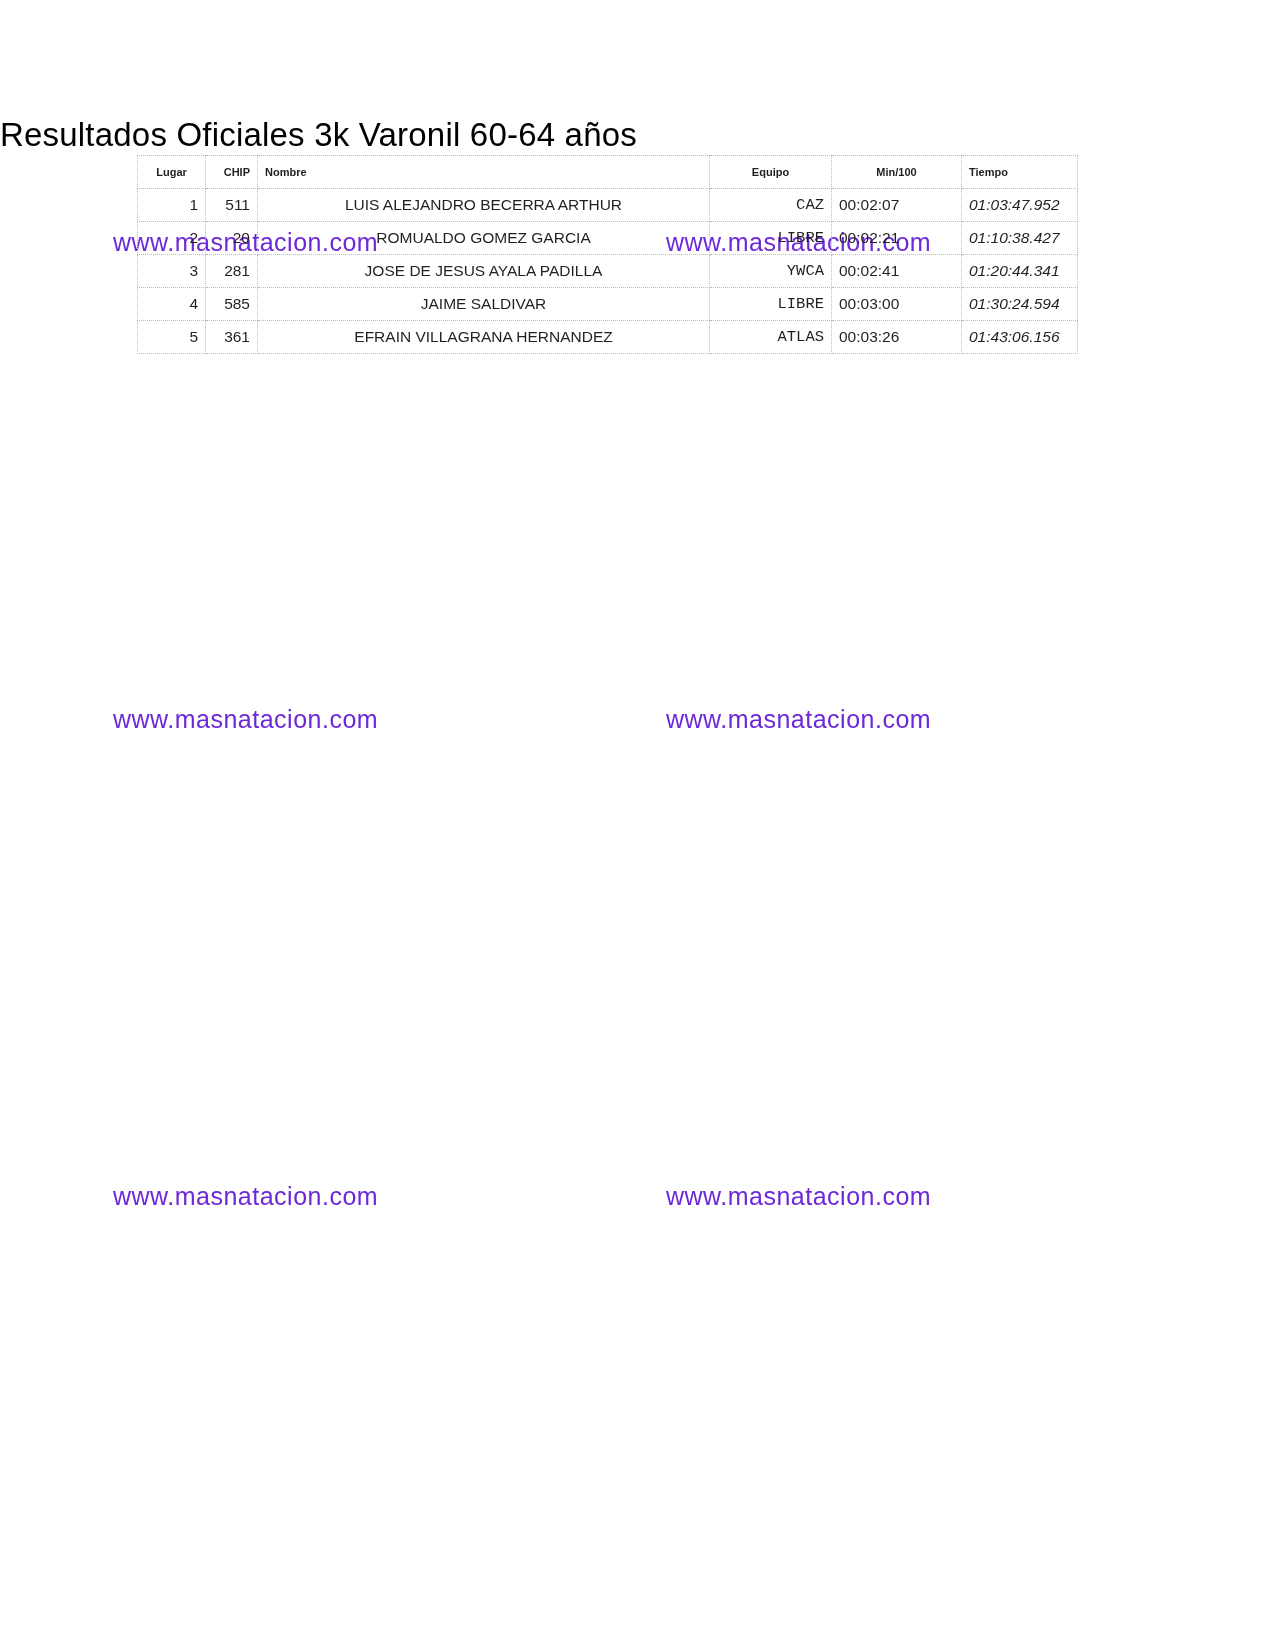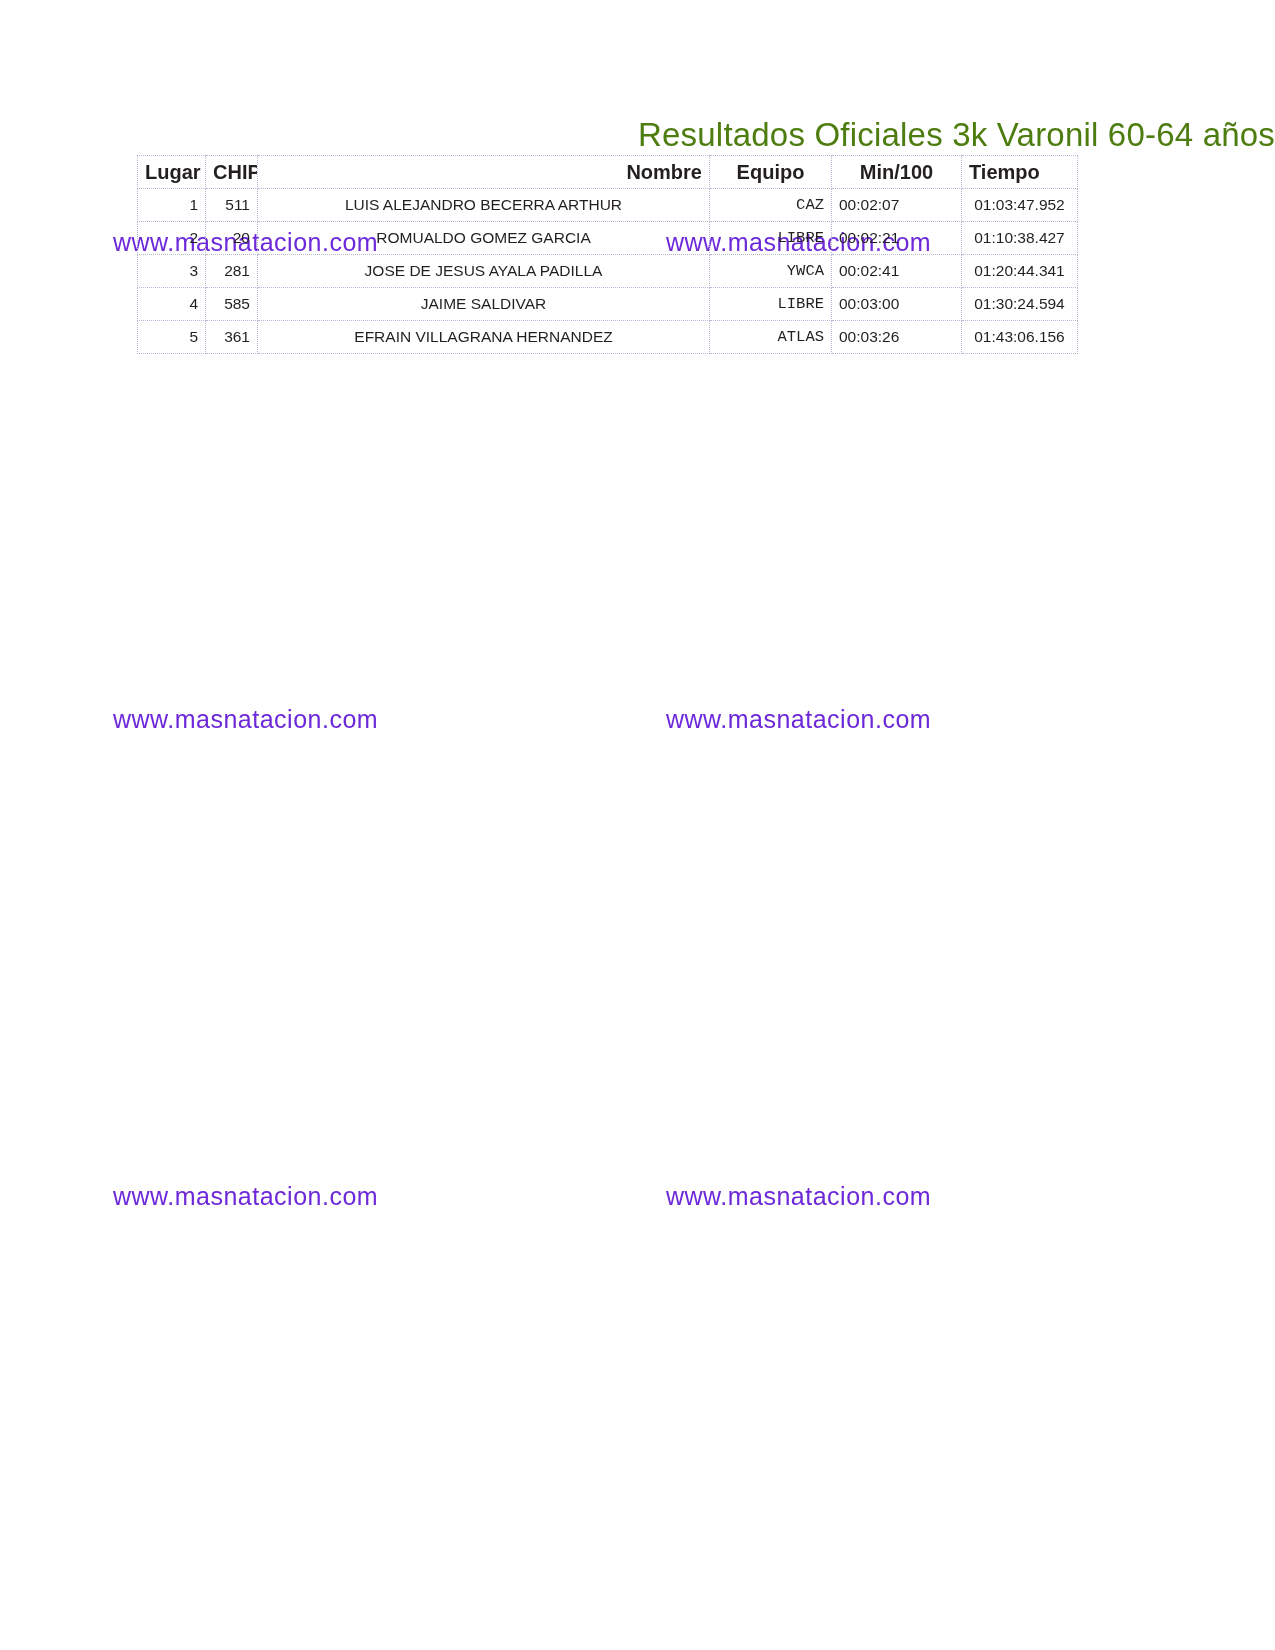--- a/index.html
+++ b/index.html
@@ -39,24 +39,24 @@
   .wm-4 { left: 666px; top: 705px; }
   .wm-5 { left: 113px; top: 1182px; }
   .wm-6 { left: 666px; top: 1182px; }
 
   
   .doc-title {
     position: absolute;
     left: 0;
     top: 94px;
     width: 1275px;
-    text-align: right;
+    text-align: left;
     font-size: 33px;
     font-weight: 400;
-    color: #4d7c0f;
+    color: #000000;
     letter-spacing: 0.2px;
   }
 
   
   .results-table-wrap {
     position: absolute;
     left: 137px;
     top: 155px;
     width: 940px;
   }
@@ -73,45 +73,45 @@
     padding: 0 7px;
     color: #231f20;
     font-weight: 400;
     vertical-align: middle;
     box-sizing: border-box;
     white-space: nowrap;
     overflow: hidden;
   }
   table.results thead th {
     font-weight: bold;
-    font-size: 20px;
+    font-size: 11px;
     height: 33px;
   }
 
   
   .col-lugar  { width: 68px; }
   .col-chip   { width: 52px; }
   .col-nombre { width: 452px; }
   .col-equipo { width: 122px; }
   .col-min    { width: 130px; }
   .col-tiempo { width: 116px; }
 
   .th-lugar  { text-align: center; }
   .th-chip   { text-align: right; }
-  .th-nombre { text-align: right; padding-left: 9px; margin-left: 20px; }
+  .th-nombre { text-align: left; padding-left: 9px; margin-left: 20px; }
   .th-equipo { text-align: center; }
   .th-min    { }
   .th-tiempo { text-align: left; }
 
   td.c-lugar  { text-align: right; padding-right: 14px; }
   td.c-chip   { text-align: right; padding-right: 6px; font-weight: bold; }
   td.c-nombre { text-align: center; padding-left: 9px; }
   td.c-equipo { text-align: right; padding-left: 9px; font-family: Liberation Mono, monospace; }
   td.c-min    { }
-  td.c-tiempo { text-align: center; font-weight: bold; }
+  td.c-tiempo { font-weight: bold; font-style: italic; }
 </style>
 </head>
 <body>
 
 <div class="page">
 
   <div class="watermark wm-1">www.masnatacion.com</div>
   <div class="watermark wm-2">www.masnatacion.com</div>
   <div class="watermark wm-3">www.masnatacion.com</div>
   <div class="watermark wm-4">www.masnatacion.com</div>

